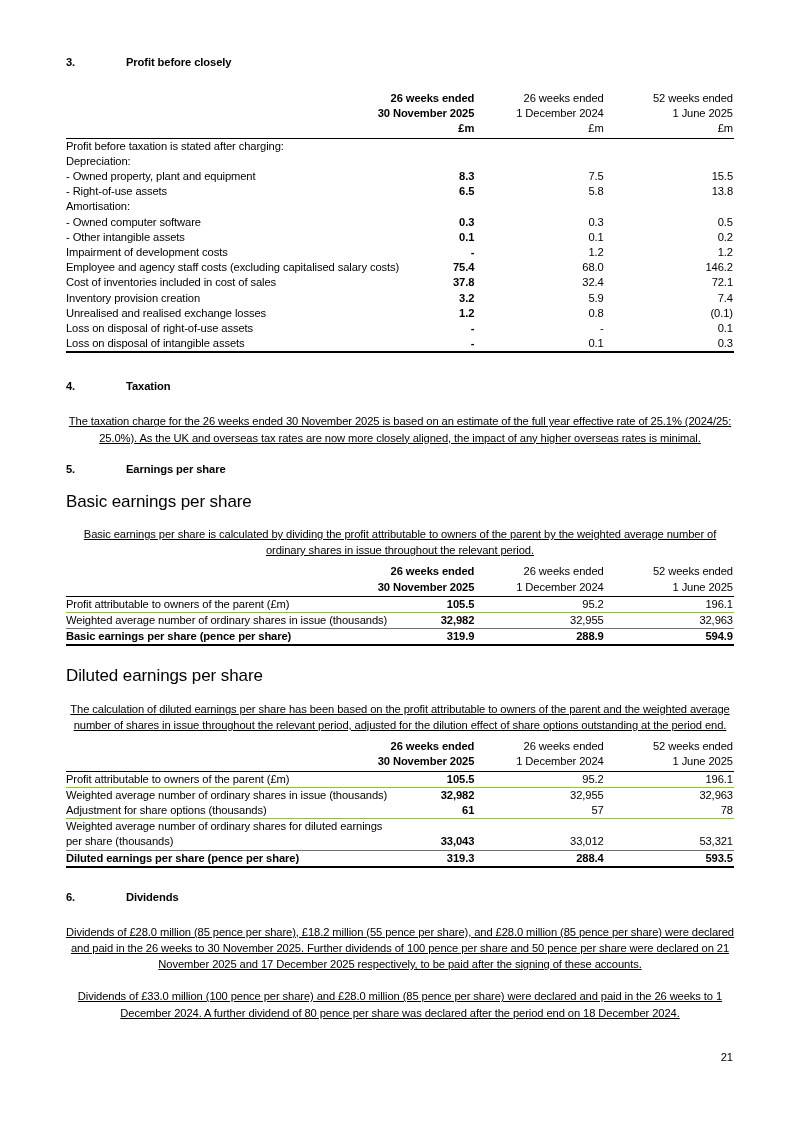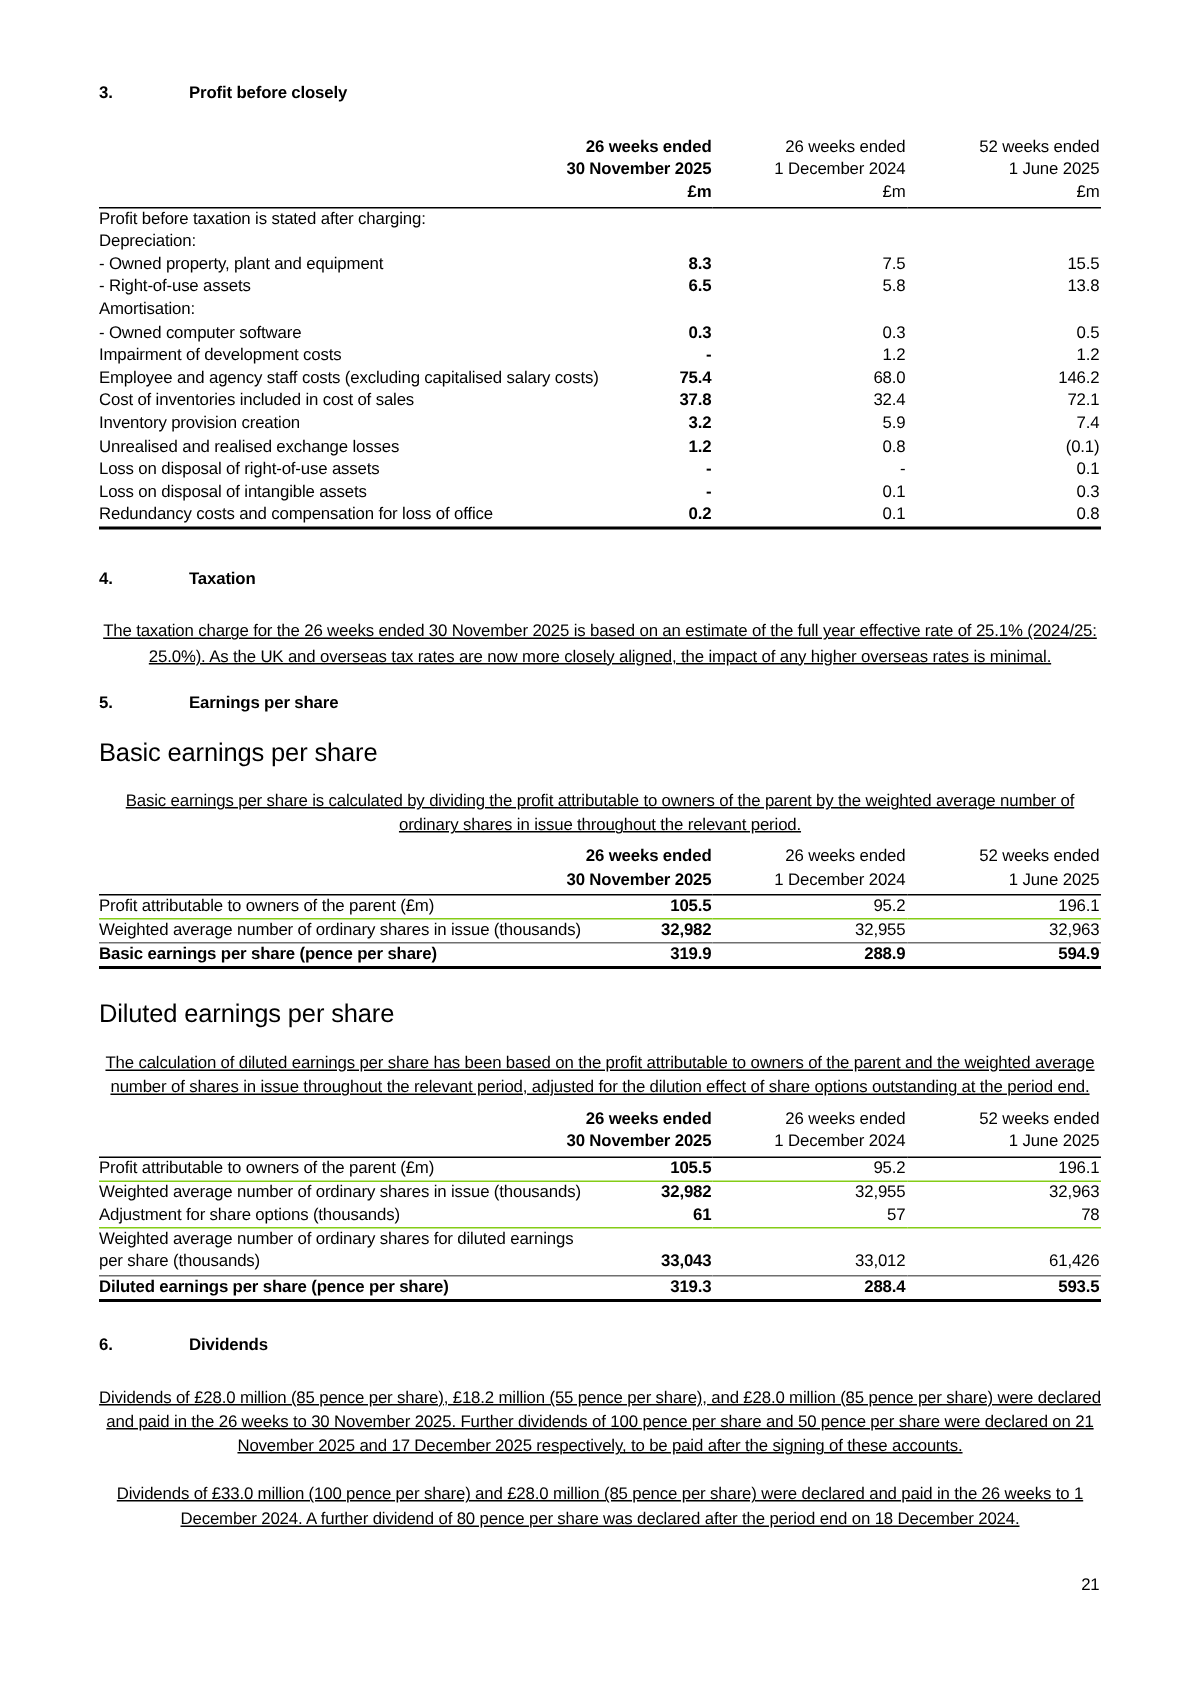--- a/index.html
+++ b/index.html
@@ -192,20 +192,26 @@
           <td class="num"></td>
           <td class="num"></td>
         </tr>
         <tr>
           <td class="lbl">- Owned computer software</td>
           <td class="num cur">0.3</td>
           <td class="num">0.3</td>
           <td class="num">0.5</td>
         </tr>
         <tr>
+          <td class="lbl">- Other intangible assets</td>
+          <td class="num cur">0.1</td>
+          <td class="num">0.1</td>
+          <td class="num">0.2</td>
+        </tr>
+        <tr>
           <td class="lbl">Impairment of development costs</td>
           <td class="num cur">-</td>
           <td class="num">1.2</td>
           <td class="num">1.2</td>
         </tr>
         <tr>
           <td class="lbl">Employee and agency staff costs (excluding capitalised salary costs)</td>
           <td class="num cur">75.4</td>
           <td class="num">68.0</td>
           <td class="num">146.2</td>
@@ -232,26 +238,20 @@
           <td class="lbl">Loss on disposal of right-of-use assets</td>
           <td class="num cur">-</td>
           <td class="num">-</td>
           <td class="num">0.1</td>
         </tr>
         <tr>
           <td class="lbl">Loss on disposal of intangible assets</td>
           <td class="num cur">-</td>
           <td class="num">0.1</td>
           <td class="num">0.3</td>
-        </tr>
-        <tr>
-          <td class="lbl pad-bot">Redundancy costs and compensation for loss of office</td>
-          <td class="num cur pad-bot">0.2</td>
-          <td class="num pad-bot">0.1</td>
-          <td class="num pad-bot">0.8</td>
         </tr>
       </tbody>
     </table>
     <div class="dbl-bottom"></div>
 
     <div class="sp26"></div>
 
     <div class="section-head">
       <span class="num">4.</span>
       <span class="ttl">Taxation</span>
@@ -375,21 +375,21 @@
         <tr class="rule-thin">
           <td class="lbl pad-top">Weighted average number of ordinary shares for diluted earnings</td>
           <td class="num cur pad-top"></td>
           <td class="num pad-top"></td>
           <td class="num pad-top"></td>
         </tr>
         <tr>
           <td class="lbl">per share (thousands)</td>
           <td class="num cur">33,043</td>
           <td class="num">33,012</td>
-          <td class="num">61,426</td>
+          <td class="num">53,321</td>
         </tr>
         <tr class="rule-dark bold-row">
           <td class="lbl pad-top pad-bot">Diluted earnings per share (pence per share)</td>
           <td class="num cur pad-top pad-bot">319.3</td>
           <td class="num pad-top pad-bot">288.4</td>
           <td class="num pad-top pad-bot">593.5</td>
         </tr>
       </tbody>
     </table>
     <div class="dbl-bottom"></div>

